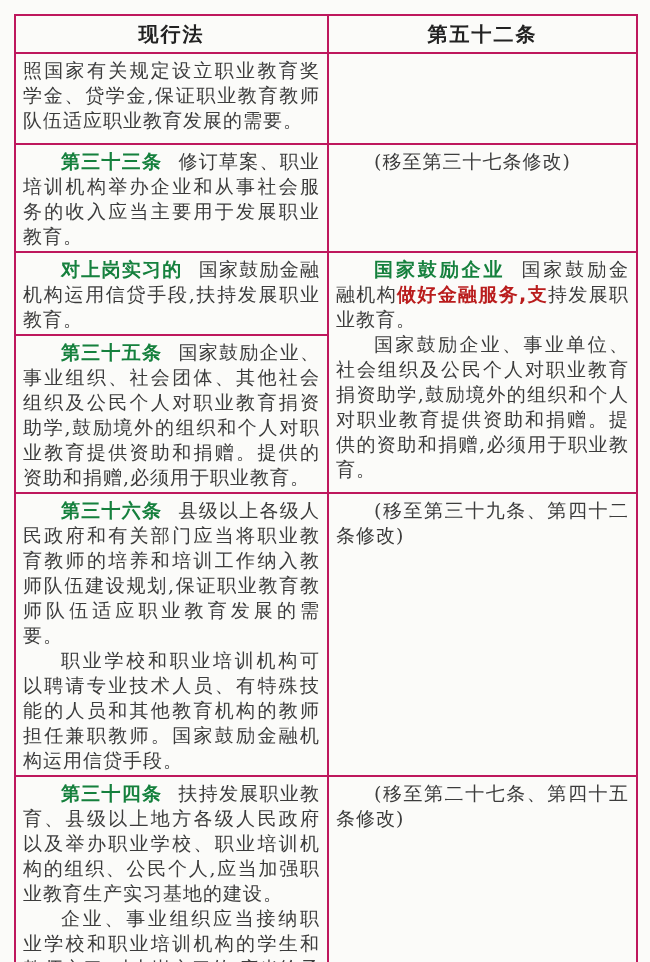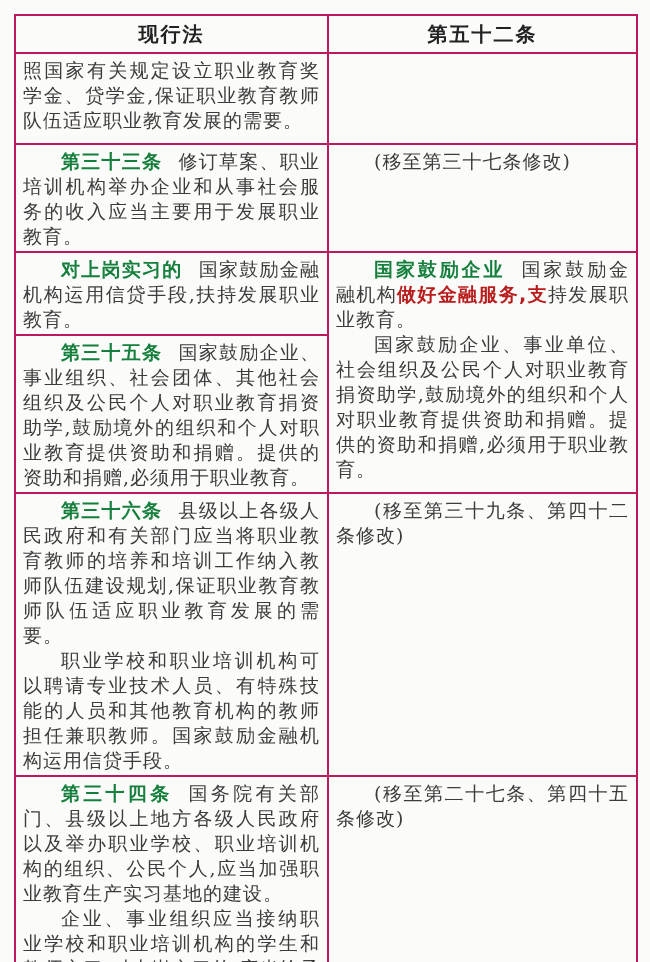--- a/index.html
+++ b/index.html
@@ -121,21 +121,21 @@
         <p><span class="num">第三十六条</span><span>县级以上各级人民政府和有关部门应当将职业教育教师的培养和培训工作纳入教师队伍建设规划,保证职业教育教师队伍适应职业教育发展的需要。</span></p>
         <p>职业学校和职业培训机构可以聘请专业技术人员、有特殊技能的人员和其他教育机构的教师担任兼职教师。国家鼓励金融机构运用信贷手段。</p>
       </td>
       <td>
         <p>(移至第三十九条、第四十二条修改)</p>
       </td>
     </tr>
 
     <tr class="r6">
       <td>
-        <p><span class="num">第三十四条</span><span>国务院有关部门、县级以上地方各级人民政府以及举办职业学校、职业培训机构的组织、公民个人,应当加强职业教育生产实习基地的建设。</span></p>
+        <p><span class="num">第三十四条</span><span>扶持发展职业教育、县级以上地方各级人民政府以及举办职业学校、职业培训机构的组织、公民个人,应当加强职业教育生产实习基地的建设。</span></p>
         <p>企业、事业组织应当接纳职业学校和职业培训机构的学生和教师实习;对上岗实习的,应当给予适</p>
       </td>
       <td>
         <p>(移至第二十七条、第四十五条修改)</p>
       </td>
     </tr>
   </tbody>
     </table>
 
 </div>

